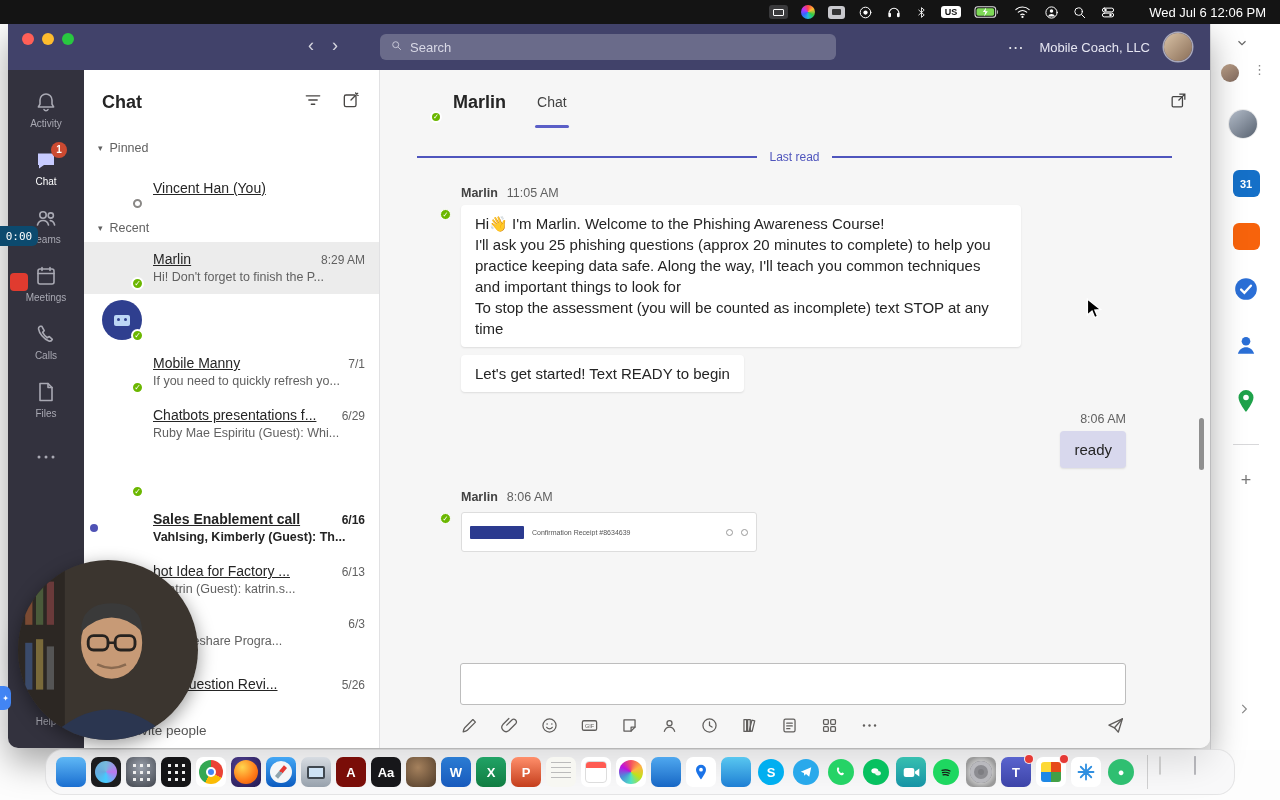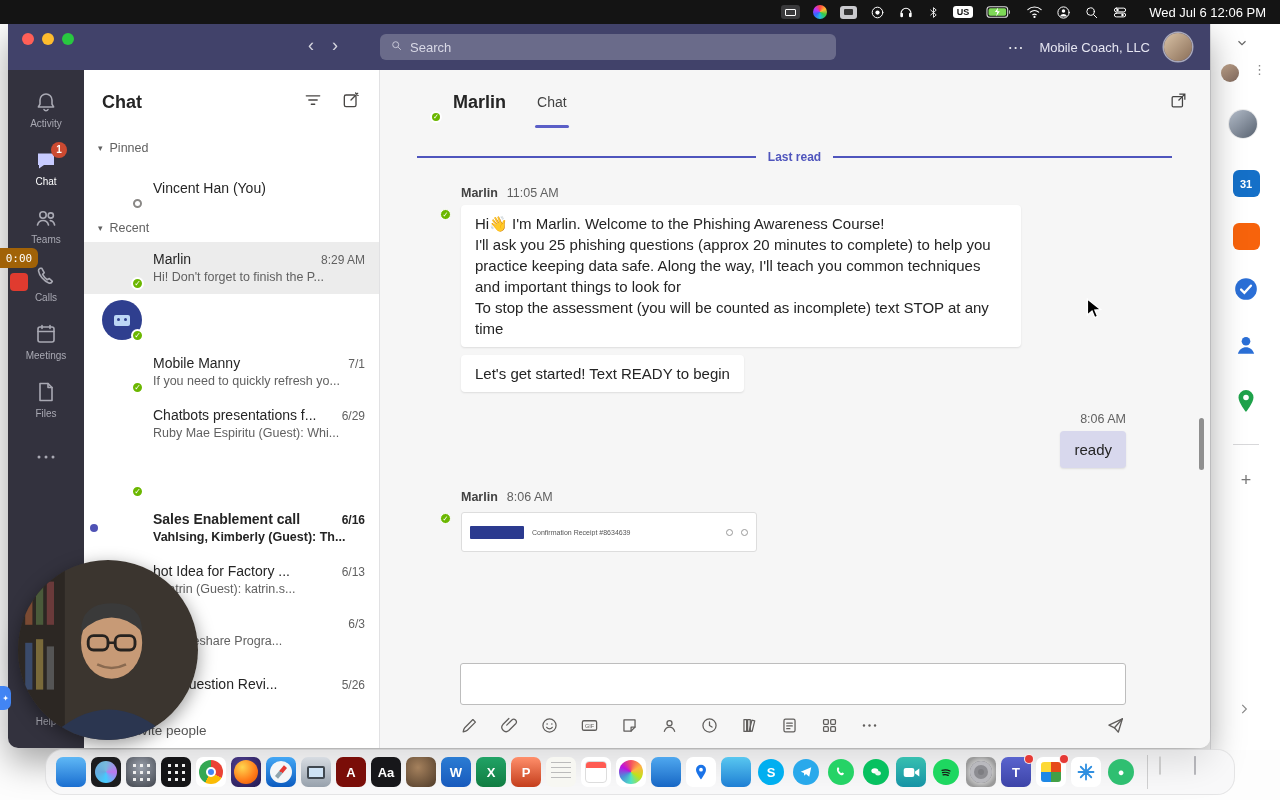--- a/index.html
+++ b/index.html
@@ -10,21 +10,21 @@
   
   .menubar { position:absolute; top:0; left:0; right:0; height:24px; background:#141414; color:#fff;
     display:flex; align-items:center; padding:0 14px; font-size:13px; z-index:60; }
   .mb-left { display:flex; align-items:center; gap:19px; }
   .mb-app { font-weight:700; }
   .mb-item { color:#f2f2f2; }
   .mb-right { margin-left:auto; display:flex; align-items:center; gap:13px; }
   .mb-status { display:inline-flex; align-items:center; justify-content:center; color:#fff; height:17px; }
   .mb-status svg { display:block; }
   .kb-badge { background:#fff; color:#111; font-size:9px; font-weight:700; padding:1px 4px; border-radius:3px; }
-  .mb-clock { margin-left:8px; white-space:nowrap; }
+  .mb-clock { margin-left:20px; white-space:nowrap; }
   .color-wheel { width:14px; height:14px; border-radius:50%;
     background:conic-gradient(#f44,#fb3,#3c4,#2bd,#36f,#b3f,#f44); }
   .cam-badge { width:17px; height:13px; background:#c9c9cd; border-radius:3px; display:flex; align-items:center; justify-content:center; }
   .cam-badge i { display:block; width:9px; height:6px; background:#333; border-radius:1px; position:relative; }
   .mirror-badge { width:19px; height:14px; background:#3a3a3c; border-radius:3px; display:flex; align-items:center; justify-content:center; }
   .mirror-badge i { display:block; width:11px; height:7px; border:1.3px solid #fff; border-radius:1px; }
 
   
   .behind-panel { position:absolute; top:24px; right:0; width:70px; height:726px; background:#fff;
     border-left:1px solid #e3e3e5; z-index:1; }
@@ -94,21 +94,21 @@
   .cl-item.selected { background:#ececec; }
   .cl-av { position:relative; width:40px; height:40px; flex:none; }
   .av { width:40px; height:40px; border-radius:50%; }
   .av-badge { position:absolute; right:-2px; bottom:-2px; width:13px; height:13px; border-radius:50%;
     border:2px solid #fff; display:flex; align-items:center; justify-content:center; font-size:8px; color:#fff; }
   .badge-check { background:#6bb700; }
   .badge-cam { background:#8a8886; }
   .badge-cam i { width:5px; height:5px; border-radius:50%; background:#fff; display:block; }
   .cl-main { flex:1; min-width:0; }
   .cl-row1 { display:flex; align-items:baseline; }
-  .cl-name { font-size:14px; color:#252525; white-space:nowrap; overflow:hidden; text-overflow:ellipsis; flex:1; }
+  .cl-name { font-size:14px; color:#252525; white-space:nowrap; overflow:hidden; text-overflow:ellipsis; flex:1;text-decoration:underline; }
   .cl-time { font-size:12px; color:#616161; margin-left:8px; flex:none; }
   .cl-preview { font-size:12.5px; color:#616161; white-space:nowrap; overflow:hidden; text-overflow:ellipsis; margin-top:2px; }
   .cl-item.unread .cl-name, .cl-item.unread .cl-time, .cl-item.unread .cl-preview { font-weight:700; color:#242424; }
   .unread-dot { position:absolute; left:6px; top:22px; width:8px; height:8px; border-radius:50%; background:#4f52b5; }
   .cl-invite { height:36px; flex:none; display:flex; align-items:center; gap:10px; padding:0 18px; color:#555; font-size:13.5px; }
   .cl-invite svg { width:18px; height:18px; color:#555; }
 
   
   .av-fish  { background:linear-gradient(90deg,#e0702f 36%,#f4ecdf 36%,#f4ecdf 52%,#d96427 52%); box-shadow:inset 0 0 6px rgba(90,40,0,.45); }
   .av-fish2 { background:linear-gradient(90deg,#e58335 40%,#f7f0e4 40%,#f7f0e4 54%,#cf5d22 54%); box-shadow:inset 0 0 6px rgba(90,40,0,.45); }
@@ -131,21 +131,21 @@
   .ch-av .av { width:38px; height:38px; }
   .ch-title { font-size:18px; font-weight:700; color:#252525; }
   .ch-tab { position:relative; margin-left:16px; font-size:14px; color:#424242; padding:4px 2px; }
   .ch-tab:after { content:""; position:absolute; left:0; right:0; bottom:-14px; height:3px; background:#5b5fc7; border-radius:2px; }
   .ch-popout { margin-left:auto; color:#424242; }
   .ch-popout svg { width:19px; height:19px; }
 
   .messages { flex:1; min-height:0; overflow:hidden; padding:0 84px 0 37px; }
   .lastread { display:flex; align-items:center; gap:12px; margin:16px -46px 0 0; color:#4f55bd; }
   .lastread .line { flex:1; height:1.5px; background:#4f55bd; }
-  .lastread .label { font-size:12px; font-weight:700; }
+  .lastread .label { font-size:12px; font-weight:400; }
 
   .msg { margin-top:22px; }
   .msg.in { display:flex; gap:12px; }
   .msg-avatar { position:relative; width:32px; height:32px; flex:none; }
   .msg-avatar .av { width:32px; height:32px; }
   .msg-avatar .av-badge { width:11px; height:11px; font-size:7px; border-width:1.5px; }
   .msg-body { min-width:0; }
   .msg-meta { font-size:12.5px; color:#616161; margin-bottom:5px; display:flex; gap:9px; align-items:baseline; }
   .m-name { font-weight:700; color:#424242; }
   .bubble { display:inline-block; background:#fff; border-radius:4px; padding:8px 14px; max-width:560px;
@@ -163,21 +163,21 @@
 
   .compose { flex:none; padding:8px 84px 12px 80px; }
   .compose-box { height:42px; background:#fff; border:1px solid #bdbdbd; border-radius:3px; width:100%;
     font-size:14px; color:#242424; padding:0 12px; outline:none; font-family:inherit; }
   .compose-toolbar { display:flex; align-items:center; gap:21px; margin-top:10px; color:#605e5c; }
   .ct-icon svg { width:19px; height:19px; display:block; }
   .ct-send { margin-left:auto; color:#605e5c; }
   .ct-send svg { width:21px; height:21px; display:block; }
 
   
-  .timer-badge { position:absolute; left:0; top:248px; width:38px; height:20px; background:#a16207; color:#fff;
+  .timer-badge { position:absolute; left:0; top:226px; width:38px; height:20px; background:#0c4a6e; color:#fff;
     font-family:"DejaVu Sans Mono", monospace; font-size:11px; display:flex; align-items:center; justify-content:center;
     border-radius:0 6px 6px 0; z-index:40; }
   .stop-rec { position:absolute; left:10px; top:273px; width:18px; height:18px; background:#e03b2f; border-radius:4px; z-index:40; }
   .edge-tab { position:absolute; left:0; top:686px; width:11px; height:24px; background:#4285f4; border-radius:0 7px 7px 0;
     z-index:40; display:flex; align-items:center; justify-content:center; color:#fff; font-size:8px; }
   .webcam { position:absolute; left:18px; top:560px; width:180px; height:180px; border-radius:50%; overflow:hidden;
     z-index:45; box-shadow:0 5px 18px rgba(0,0,0,.4); }
   .webcam svg { display:block; width:100%; height:100%; }
   .cursor { position:absolute; left:1085px; top:298px; z-index:100; }
 
@@ -387,34 +387,34 @@
                 <path d="M3.5 19c.8-3 2.8-4.5 5.5-4.5s4.7 1.5 5.5 4.5" fill="none" stroke="currentColor" stroke-width="1.6" stroke-linecap="round" stroke-linejoin="round"></path>
                 <circle cx="16.8" cy="9.5" r="2.6" fill="none" stroke="currentColor" stroke-width="1.6" stroke-linecap="round" stroke-linejoin="round"></circle>
                 <path d="M16.3 14.6c2.3.2 3.7 1.6 4.3 4.4" fill="none" stroke="currentColor" stroke-width="1.6" stroke-linecap="round" stroke-linejoin="round"></path>
               </svg>
          
        </span>
        <span class="rail-label">Teams</span>
      </div>
           <div class="rail-item">
        <span class="rail-icon"><svg width="24" height="24" viewBox="0 0 24 24">
-                <path d="M6.2 4.2c-1.1.5-1.9 1.5-1.7 2.7C5.2 11.2 9.6 16.8 14.8 18.9c1.6.6 2.9-.2 3.5-1.5l-3-2.9-2 1.2c-2-1.2-3.7-3.3-4.7-5.3l1.6-1.7-2.5-4.5z" fill="none" stroke="currentColor" stroke-width="1.6" stroke-linecap="round" stroke-linejoin="round"></path>
-              </svg>
-         
-       </span>
-       <span class="rail-label">Calls</span>
-     </div>
-          <div class="rail-item">
-       <span class="rail-icon"><svg width="24" height="24" viewBox="0 0 24 24">
                 <rect x="4" y="5" width="16" height="15" rx="2" fill="none" stroke="currentColor" stroke-width="1.6" stroke-linecap="round" stroke-linejoin="round"></rect>
                 <path d="M4 9.5h16M8 3.5v3M16 3.5v3" fill="none" stroke="currentColor" stroke-width="1.6" stroke-linecap="round" stroke-linejoin="round"></path>
               </svg>
          
        </span>
        <span class="rail-label">Meetings</span>
+     </div>
+          <div class="rail-item">
+       <span class="rail-icon"><svg width="24" height="24" viewBox="0 0 24 24">
+                <path d="M6.2 4.2c-1.1.5-1.9 1.5-1.7 2.7C5.2 11.2 9.6 16.8 14.8 18.9c1.6.6 2.9-.2 3.5-1.5l-3-2.9-2 1.2c-2-1.2-3.7-3.3-4.7-5.3l1.6-1.7-2.5-4.5z" fill="none" stroke="currentColor" stroke-width="1.6" stroke-linecap="round" stroke-linejoin="round"></path>
+              </svg>
+         
+       </span>
+       <span class="rail-label">Calls</span>
      </div>
           <div class="rail-item">
        <span class="rail-icon"><svg width="24" height="24" viewBox="0 0 24 24">
                 <path d="M6 3.5h8l4 4v13H6z" fill="none" stroke="currentColor" stroke-width="1.6" stroke-linecap="round" stroke-linejoin="round"></path>
                 <path d="M14 3.5v4h4" fill="none" stroke="currentColor" stroke-width="1.6" stroke-linecap="round" stroke-linejoin="round"></path>
               </svg>
          
        </span>
        <span class="rail-label">Files</span>
      </div>

